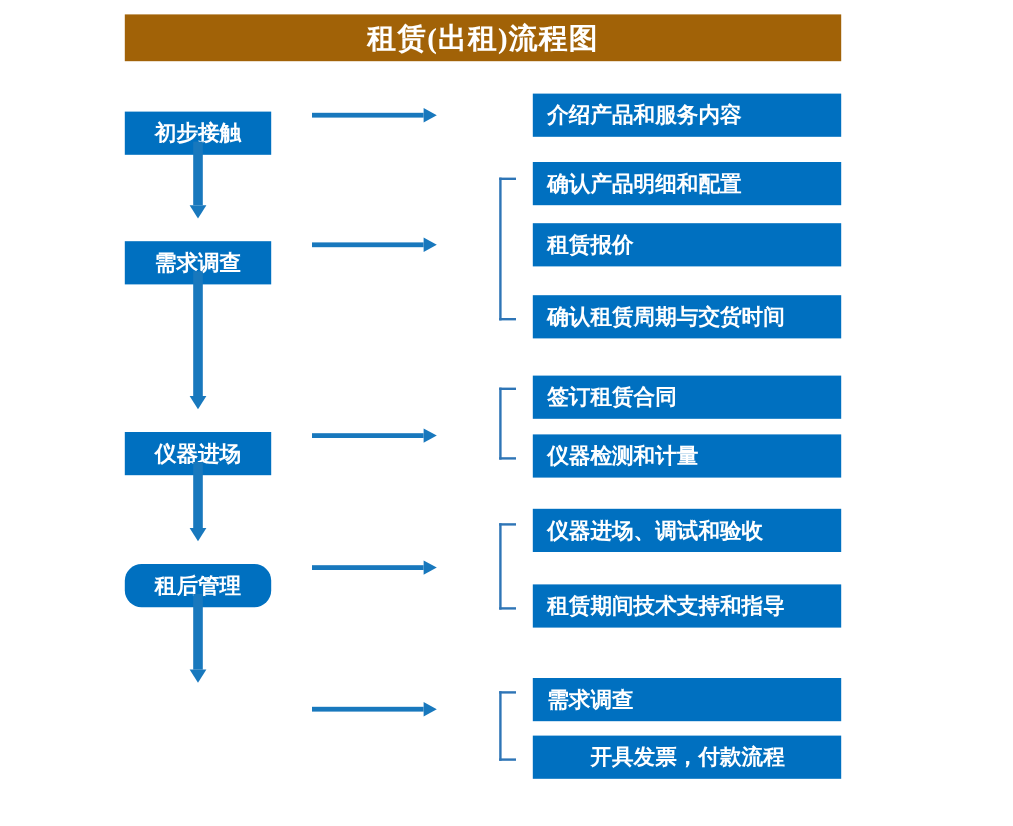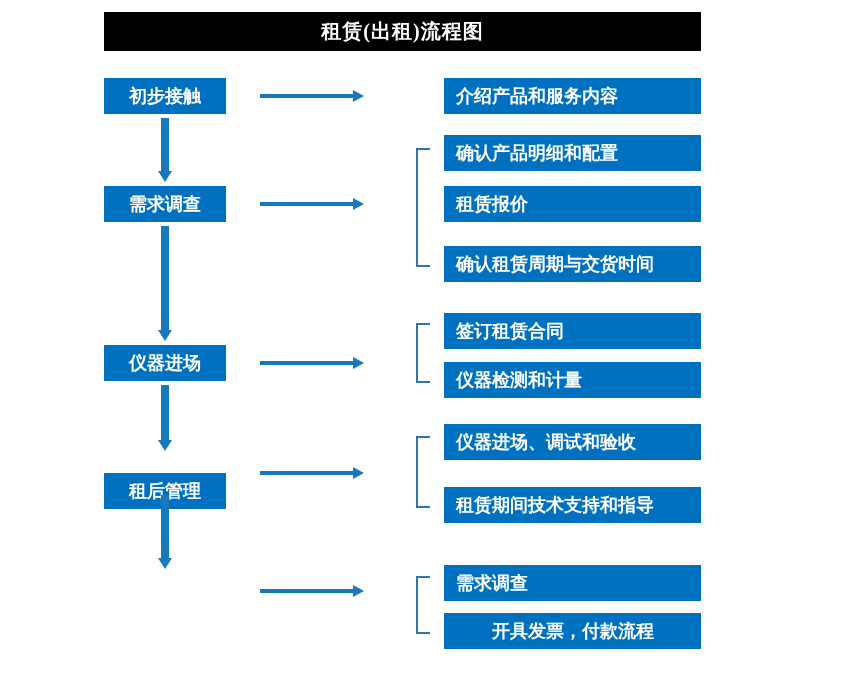--- a/index.html
+++ b/index.html
@@ -18,23 +18,23 @@
     width: 844px;
     height: 688px;
     background: #ffffff;
   }
   .title-bar {
     position: absolute;
     left: 104px;
     top: 12px;
     width: 597px;
     height: 39px;
-    background: #000000;
+    background: #a16207;
     color: #ffffff;
-    font-size: 20px;
+    font-size: 24px;
     font-weight: bold;
     display: flex;
     align-items: center;
     justify-content: center;
     letter-spacing: 1px;
   }
   .node {
     position: absolute;
     background: #0070c0;
     color: #ffffff;
@@ -42,20 +42,21 @@
     display: flex;
     align-items: center;
     box-sizing: border-box;
   }
   .node.stage {
     left: 104px;
     width: 122px;
     height: 36px;
     font-size: 18px;
     justify-content: center;
+    margin-top: 15px;
   }
   .node.detail {
     left: 444px;
     width: 257px;
     height: 36px;
     font-size: 18px;
     justify-content: flex-start;
     padding-left: 12px;
   }
   .v-arrow {
@@ -109,21 +110,21 @@
 </head>
 <body>
 
 <div id="canvas">
 
   <div class="title-bar">租赁(出租)流程图</div>
 
   <div class="node stage" style="top:78px;">初步接触</div>
   <div class="node stage" style="top:186px;">需求调查</div>
   <div class="node stage" style="top:345px;">仪器进场</div>
-  <div class="node stage" style="top:473px;">租后管理</div>
+  <div class="node stage" style="top:455px;border-radius:14px;">租后管理</div>
 
   <div class="v-arrow" style="top:118px; height:64px;">
     <div class="shaft" style="height:53px;"></div>
     <div class="head" style="top:53px;"></div>
   </div>
   <div class="v-arrow" style="top:226px; height:115px;">
     <div class="shaft" style="height:104px;"></div>
     <div class="head" style="top:104px;"></div>
   </div>
   <div class="v-arrow" style="top:385px; height:66px;">

